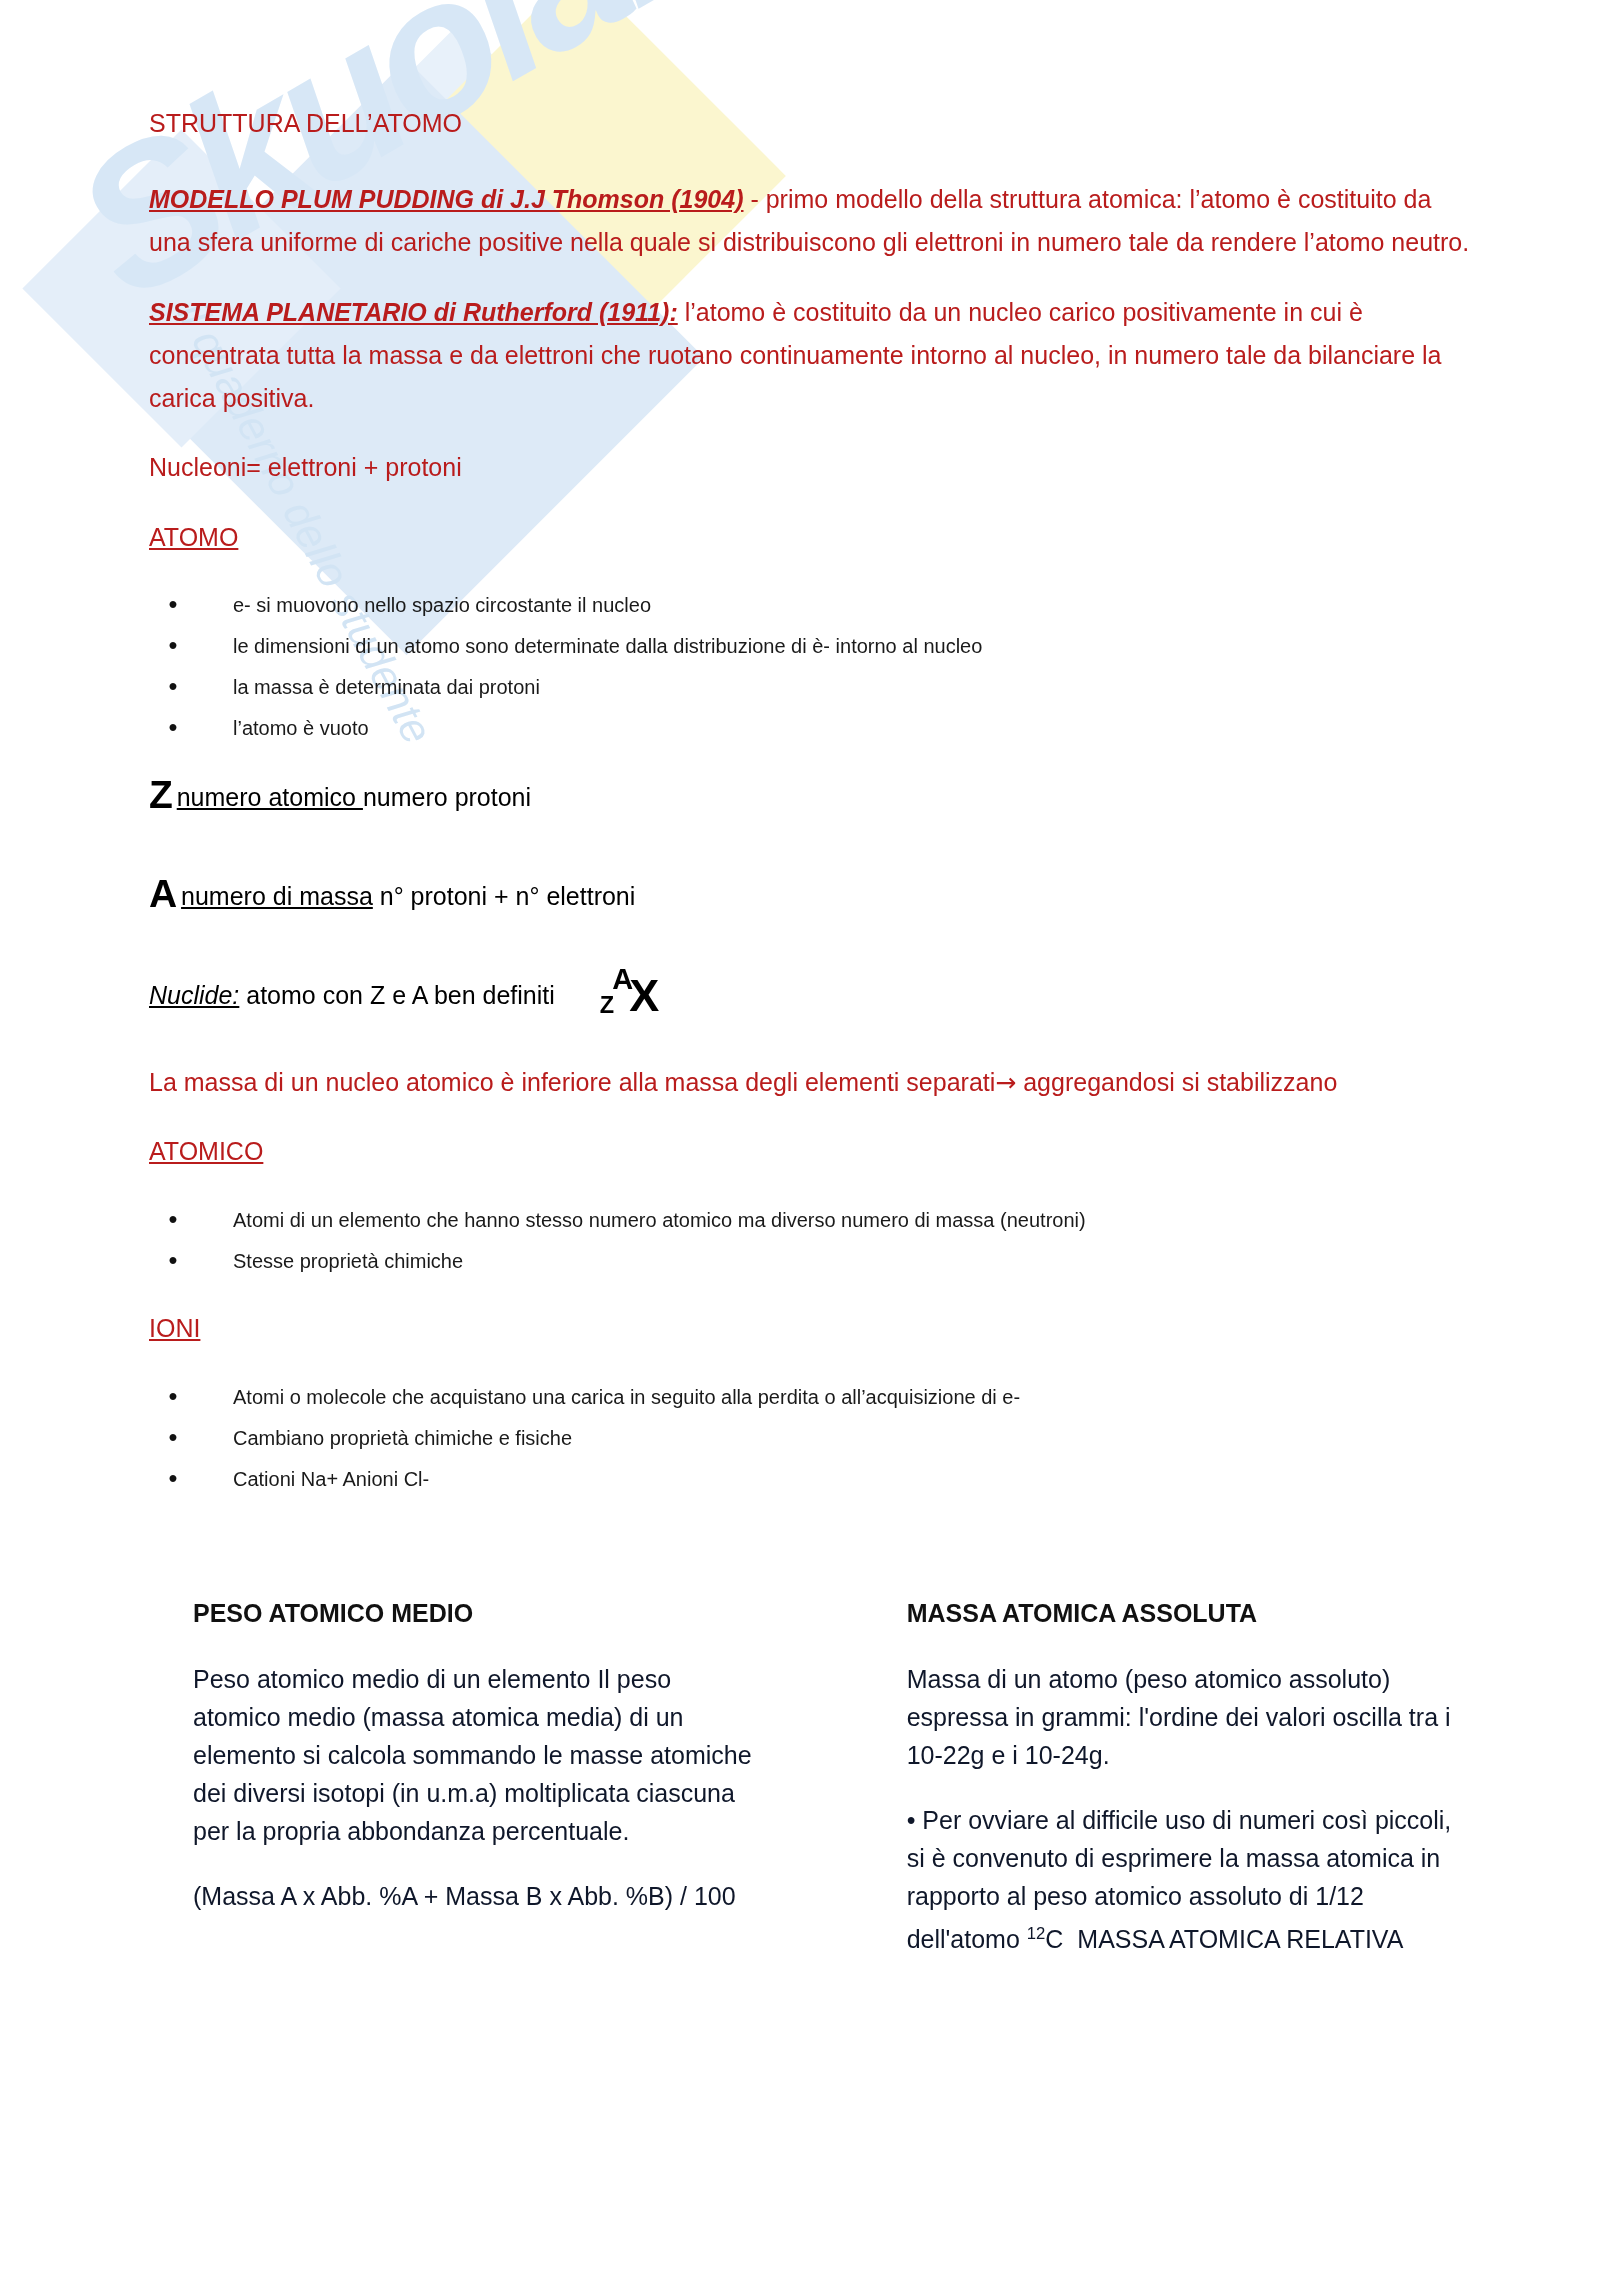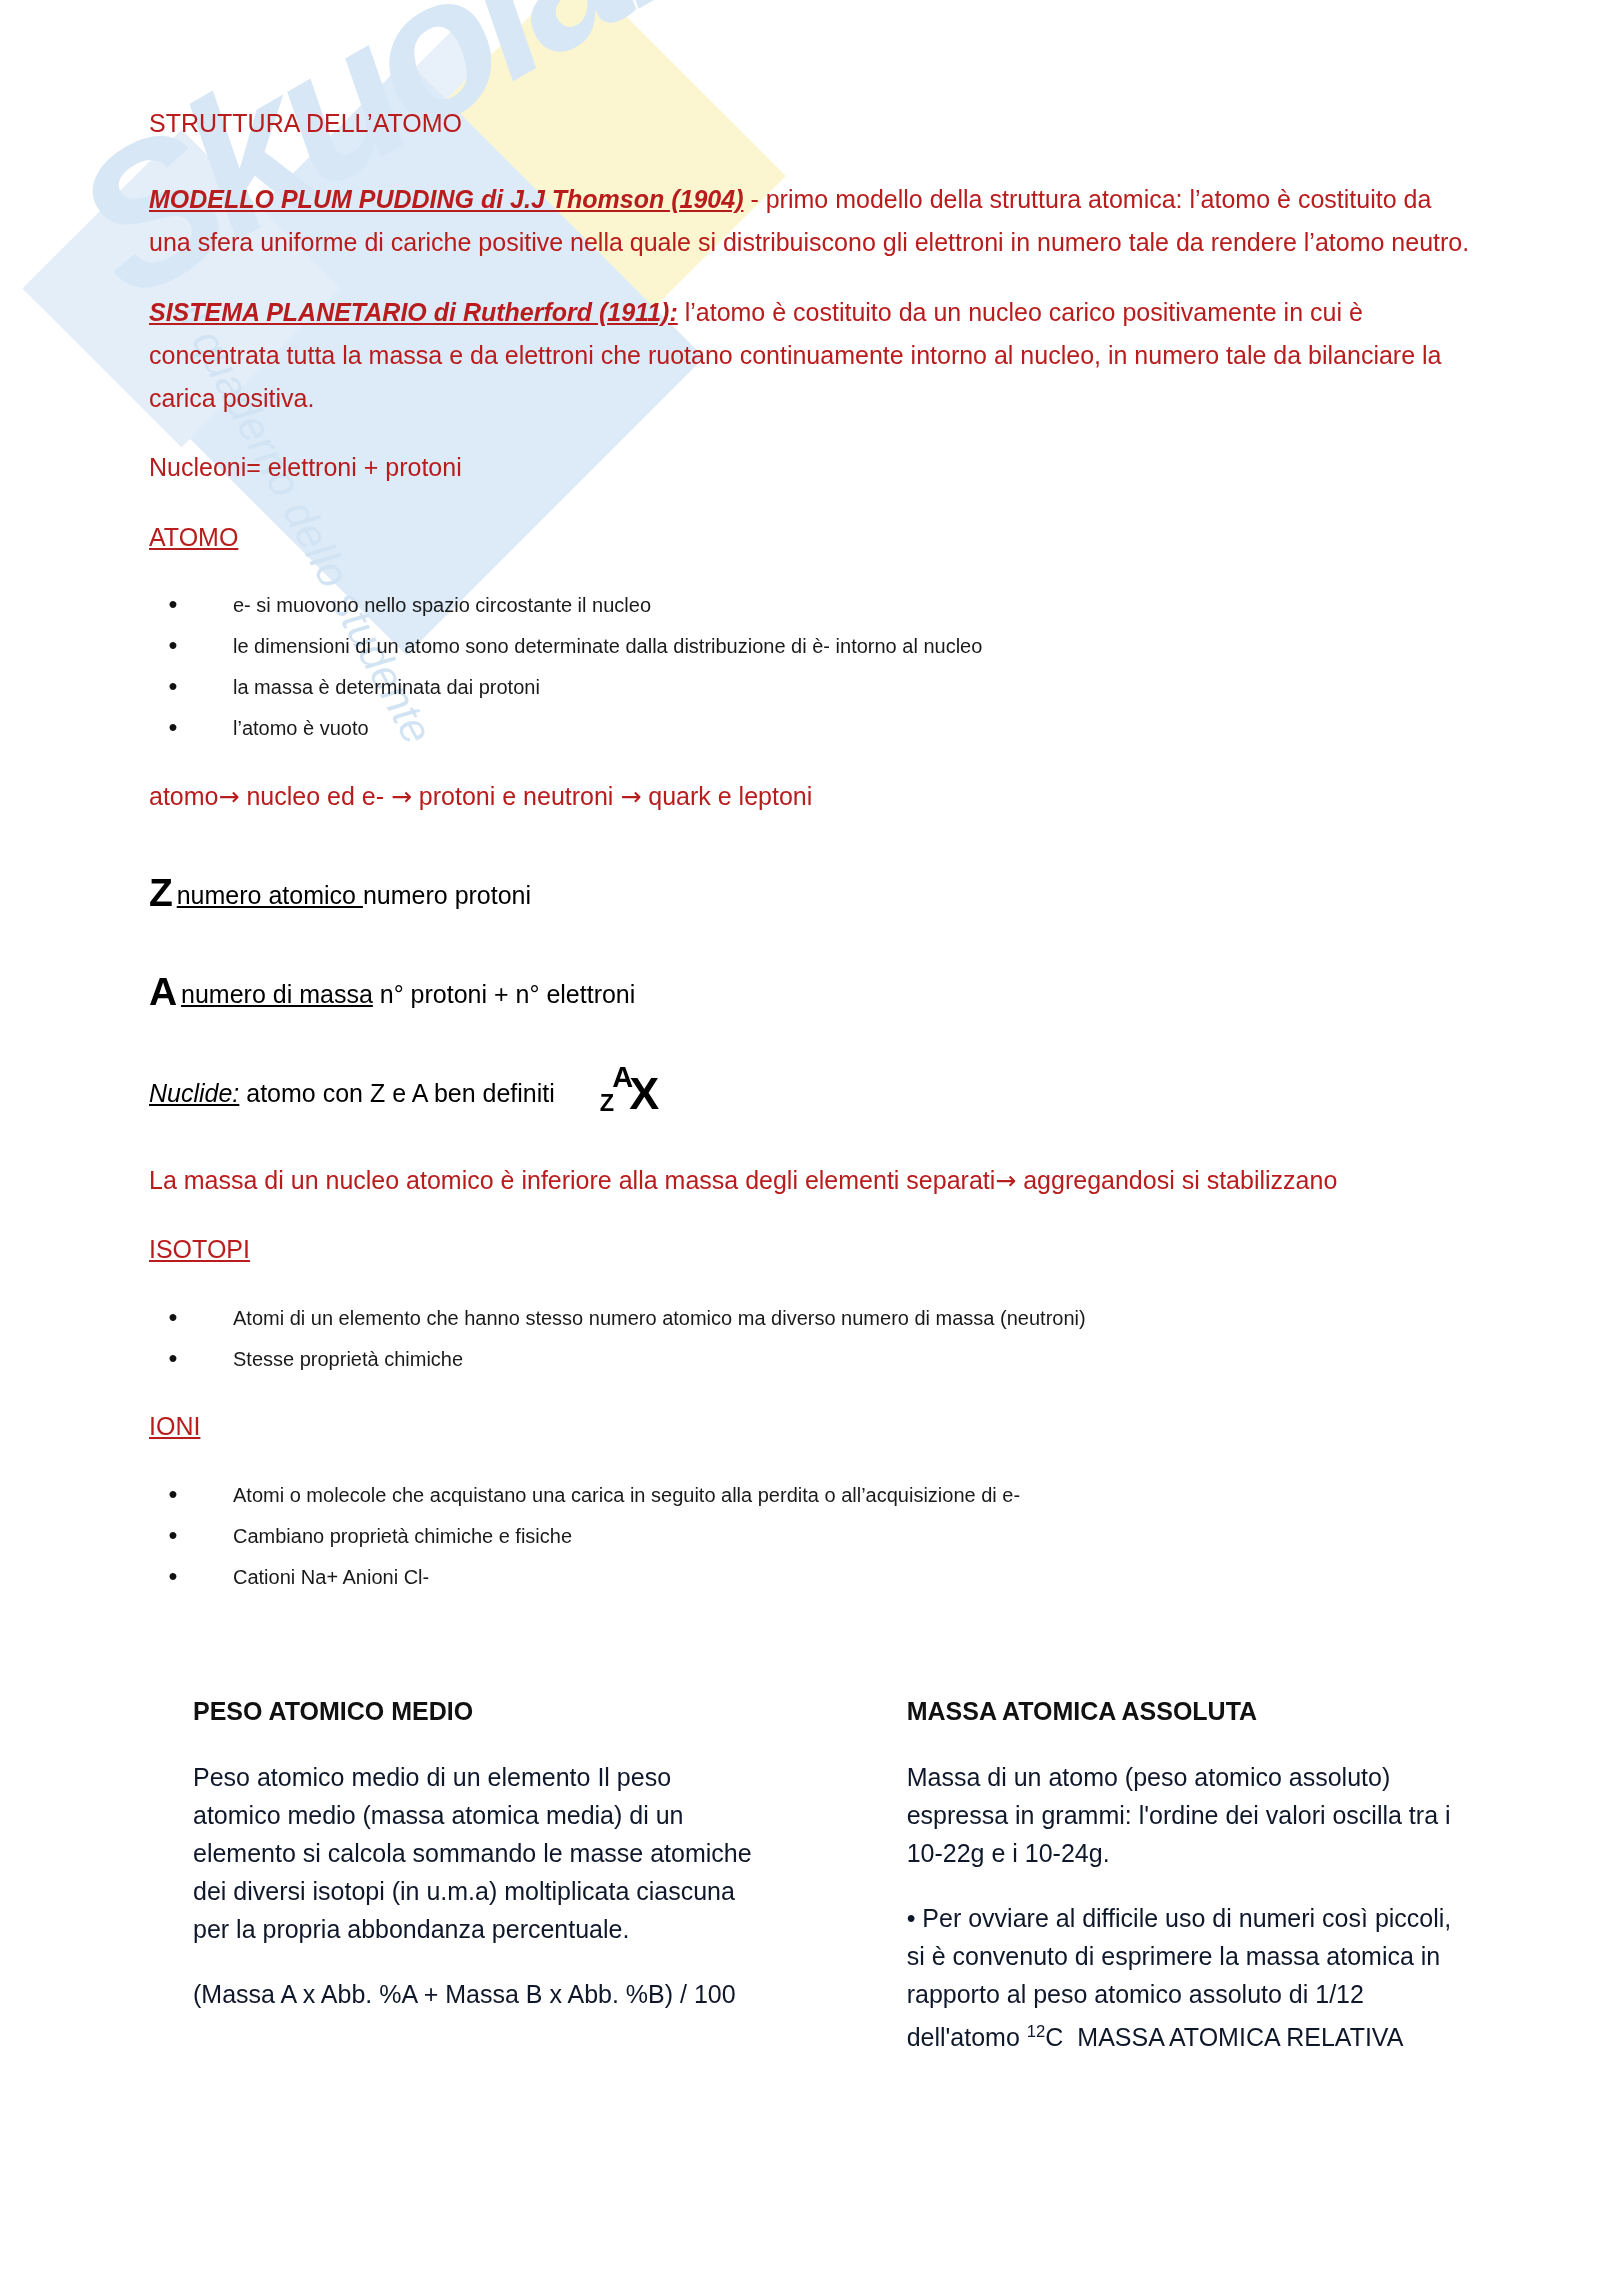--- a/index.html
+++ b/index.html
@@ -241,34 +241,33 @@
 
     <p><span class="uline">ATOMO</span></p>
 
     <ul class="bullets">
       <li>e- si muovono nello spazio circostante il nucleo</li>
       <li>le dimensioni di un atomo sono determinate dalla distribuzione di è- intorno al nucleo</li>
       <li>la massa è determinata dai protoni</li>
       <li>l’atomo è vuoto</li>
     </ul>
 
-    <p style="margin-bottom:55px"><span>atomo</span><span class="arrow">→</span><span> nucleo ed e- </span><span class="arrow">→</span><span> protoni e neutroni </span><span class="arrow">→</span><span> quark e leptoni</span></p>
 
     <div class="za-row"><span class="big-letter">Z</span><span class="bold uline">numero atomico </span><span>numero protoni</span></div>
 
     <div class="za-row"><span class="big-letter">A</span><span class="bold uline">numero di massa</span><span> n° protoni + n° elettroni</span></div>
 
     <div class="nuclide-row">
       <span><span class="nuclide-label">Nuclide:</span><span> atomo con Z e A ben definiti</span></span>
       <span class="nuclide-sym"><span class="sub-z">Z</span><span class="sup-a">A</span><span class="x">X</span></span>
     </div>
 
     <p><span>La massa di un nucleo atomico è inferiore alla massa degli elementi separati</span><span class="arrow">→</span><span> aggregandosi si stabilizzano</span></p>
 
-    <p><span class="uline">ISOTOPI</span></p>
+    <p><span class="uline">ATOMICO</span></p>
 
     <ul class="bullets">
       <li>Atomi di un elemento che hanno stesso numero atomico ma diverso numero di massa (neutroni)</li>
       <li>Stesse proprietà chimiche</li>
     </ul>
 
     <p><span class="uline">IONI</span></p>
 
     <ul class="bullets">
       <li>Atomi o molecole che acquistano una carica in seguito alla perdita o all’acquisizione di e-</li>

